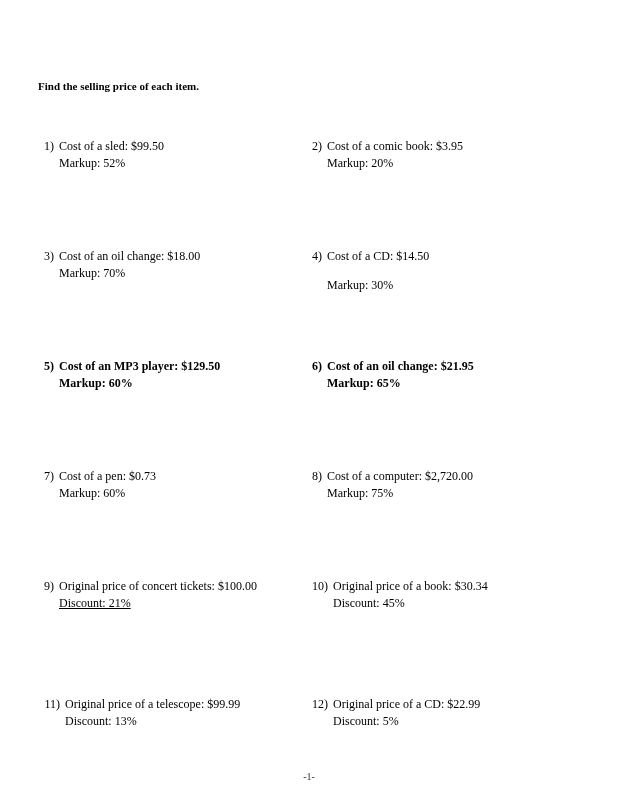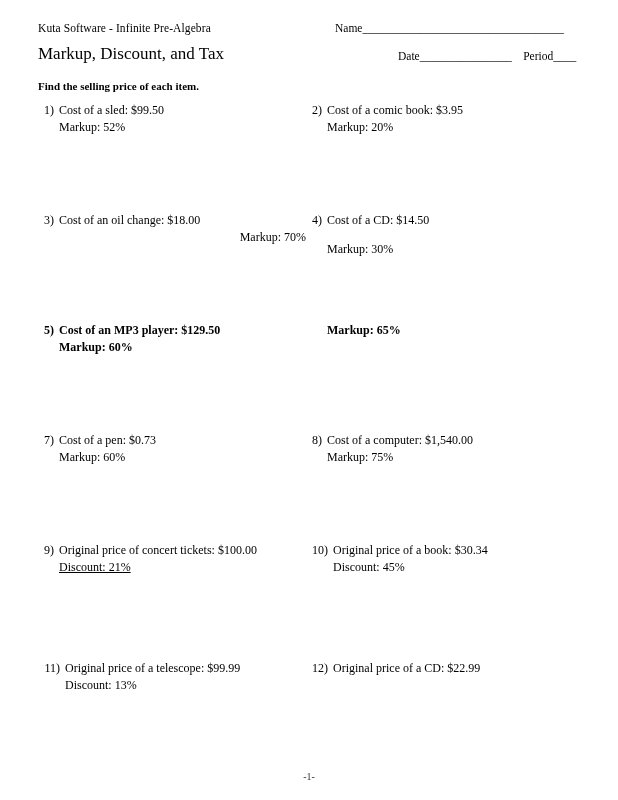--- a/index.html
+++ b/index.html
@@ -80,20 +80,21 @@
     position: absolute;
     width: 268px;
     font-size: 12px;
     line-height: 1.45;
   }
   .prob.left { left: 0; }
   .prob.right { left: 268px; }
   .prob-line1 {
     display: block;
     white-space: nowrap;
+    margin-top: 36px;
   }
   .prob-num {
     display: inline-block;
     text-align: right;
     margin-right: 5px;
   }
   .prob-line2 {
     display: block;
     white-space: nowrap;
   }
@@ -105,70 +106,65 @@
     text-align: center;
     font-size: 10px;
     color: #333333;
   }
 </style>
 </head>
 <body>
 
 <div class="page">
 
-  <div class="header">
-    <div class="publisher">Kuta Software - Infinite Pre-Algebra</div>
-    <div class="name-line">Name___________________________________</div>
-    <div class="title">Markup, Discount, and Tax</div>
-    <div class="date-period-line"><span>Date________________</span>&nbsp;&nbsp;&nbsp;&nbsp;<span>Period____</span></div>
-  </div>
 
   <div class="instructions">Find the selling price of each item.</div>
 
   <div class="problems">
 
     <div class="prob-row" style="height:110px;">
       <div class="prob left" style="top:0;">
         <span class="prob-line1"><span class="prob-num" style="width:16px;">1)</span><span>Cost of a sled: $99.50</span></span>
         <span class="prob-line2" style="padding-left:21px;"><span>Markup: 52%</span></span>
       </div>
       <div class="prob right" style="top:0;">
         <span class="prob-line1"><span class="prob-num" style="width:16px;">2)</span><span>Cost of a comic book: $3.95</span></span>
         <span class="prob-line2" style="padding-left:21px;"><span>Markup: 20%</span></span>
       </div>
     </div>
 
     <div class="prob-row" style="height:110px;">
       <div class="prob left" style="top:0;">
         <span class="prob-line1"><span class="prob-num" style="width:16px;">3)</span><span>Cost of an oil change: $18.00</span></span>
-        <span class="prob-line2" style="padding-left:21px;text-align:right;"><span>Markup: 70%</span></span>
+        <span class="prob-line2" style="padding-left:21px;"><span>Markup: 70%</span></span>
       </div>
       <div class="prob right" style="top:0;">
         <span class="prob-line1"><span class="prob-num" style="width:16px;">4)</span><span>Cost of a CD: $14.50</span></span>
         <span class="prob-line2" style="padding-left:21px;margin-top:12px;"><span>Markup: 30%</span></span>
       </div>
     </div>
 
     <div class="prob-row" style="height:110px;font-weight:bold;">
       <div class="prob left" style="top:0;">
         <span class="prob-line1"><span class="prob-num" style="width:16px;">5)</span><span>Cost of an MP3 player: $129.50</span></span>
         <span class="prob-line2" style="padding-left:21px;"><span>Markup: 60%</span></span>
       </div>
       <div class="prob right" style="top:0;">
+        <span class="prob-line1"><span class="prob-num" style="width:16px;">6)</span><span>Cost of an oil change: $21.95</span></span>
         <span class="prob-line2" style="padding-left:21px;"><span>Markup: 65%</span></span>
       </div>
     </div>
 
     <div class="prob-row" style="height:110px;">
       <div class="prob left" style="top:0;">
         <span class="prob-line1"><span class="prob-num" style="width:16px;">7)</span><span>Cost of a pen: $0.73</span></span>
         <span class="prob-line2" style="padding-left:21px;"><span>Markup: 60%</span></span>
       </div>
       <div class="prob right" style="top:0;">
-        <span class="prob-line1"><span class="prob-num" style="width:16px;">8)</span><span>Cost of a computer: $1,540.00</span></span>
+        <span class="prob-line1"><span class="prob-num" style="width:16px;">8)</span><span>Cost of a computer: $2,720.00</span></span>
         <span class="prob-line2" style="padding-left:21px;"><span>Markup: 75%</span></span>
       </div>
     </div>
 
     <div class="prob-row" style="height:118px;">
       <div class="prob left" style="top:0;">
         <span class="prob-line1"><span class="prob-num" style="width:16px;">9)</span><span>Original price of concert tickets: $100.00</span></span>
         <span class="prob-line2" style="padding-left:21px;text-decoration:underline;"><span>Discount: 21%</span></span>
       </div>
       <div class="prob right" style="top:0;">
@@ -177,20 +173,21 @@
       </div>
     </div>
 
     <div class="prob-row" style="height:110px;">
       <div class="prob left" style="top:0;">
         <span class="prob-line1"><span class="prob-num" style="width:22px;">11)</span><span>Original price of a telescope: $99.99</span></span>
         <span class="prob-line2" style="padding-left:27px;"><span>Discount: 13%</span></span>
       </div>
       <div class="prob right" style="top:0;">
         <span class="prob-line1"><span class="prob-num" style="width:22px;">12)</span><span>Original price of a CD: $22.99</span></span>
+        <span class="prob-line2" style="padding-left:27px;"><span>Discount: 5%</span></span>
       </div>
     </div>
 
   </div>
 
   <div class="footer">
     <span>-1-</span>
   </div>
 
 </div>

